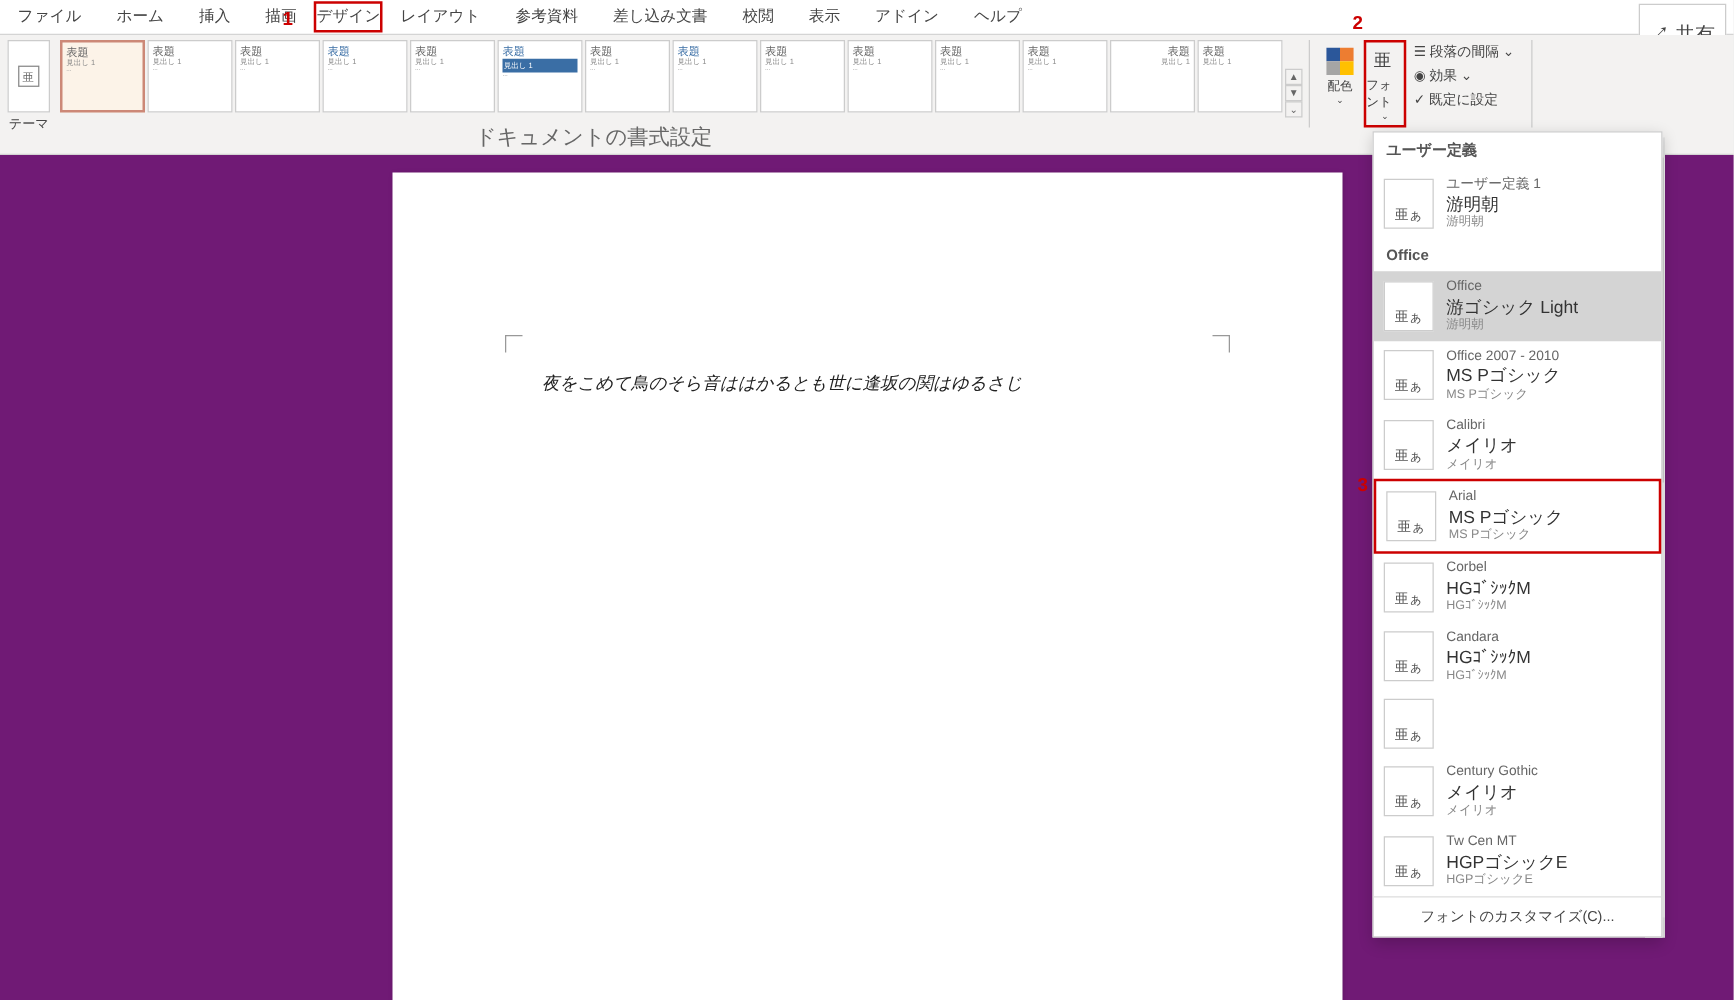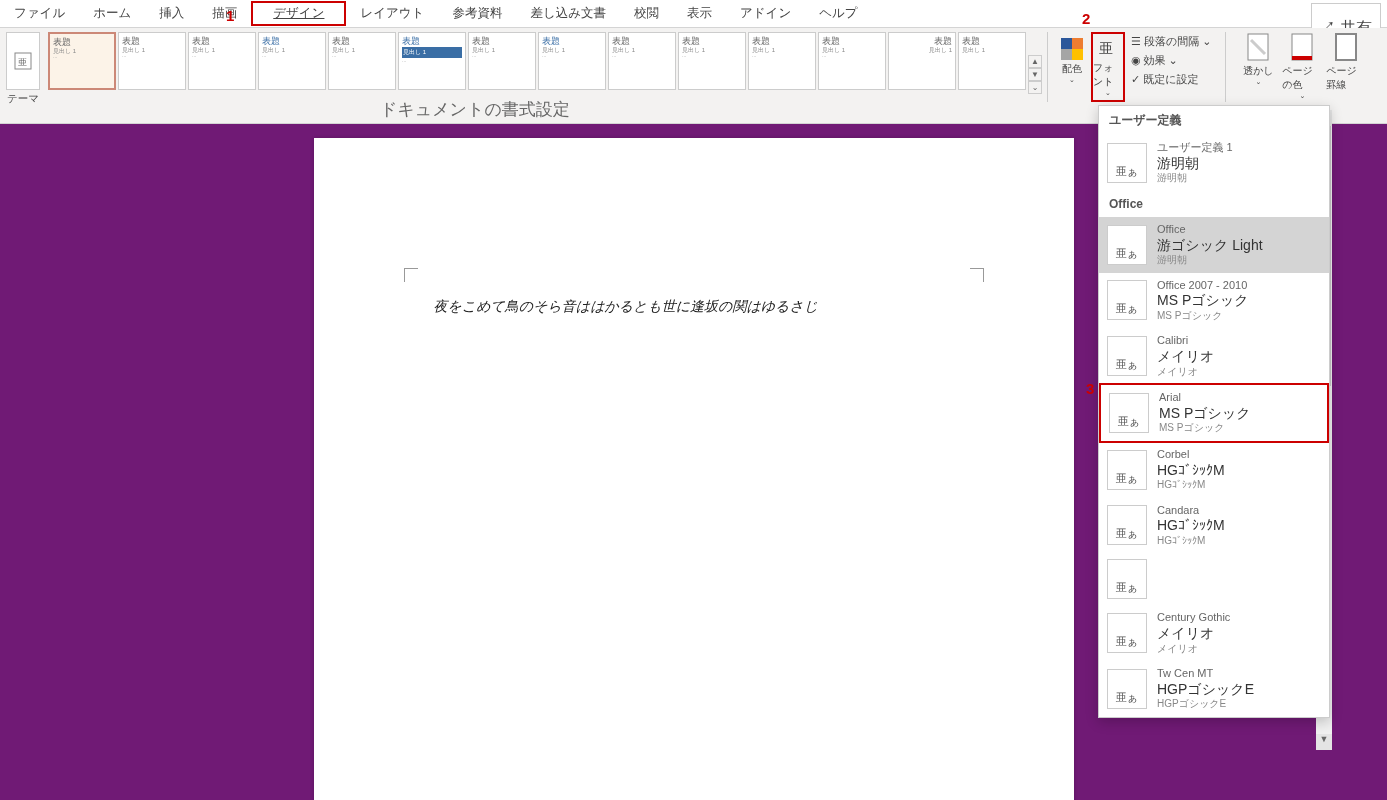--- a/index.html
+++ b/index.html
@@ -1,20 +1,20 @@
 <!DOCTYPE html>
 <html><head>
 <meta charset="utf-8">
 <style>
 * { margin: 0; padding: 0; box-sizing: border-box; font-family: 'Yu Gothic UI', 'Meiryo', sans-serif; }
 body { background: #e6e6e6; width: 1387px; height: 800px; overflow: hidden; position: relative; }
 
 .menubar { background: #fff; height: 28px; display: flex; align-items: center; border-bottom: 1px solid #d4d4d4; position: relative; }
 .menu-item { padding: 4px 14px; font-size: 12.5px; color: #444; cursor: pointer; }
-.menu-item.active { border: 2px solid #c00; padding: 2px 20px; text-decoration: underline; }
+.menu-item.active { border: 2px solid #c00; padding: 2px 0; }
 .share-btn { position: absolute; right: 6px; top: 3px; font-size: 16px; color: #444; border: 1px solid #ccc; padding: 14px 8px; background: #fff; }
 
 .ribbon { background: #f3f2f1; height: 96px; display: flex; align-items: flex-start; border-bottom: 1px solid #d4d4d4; position: relative; }
 .theme-group { display: flex; padding: 4px 6px; gap: 4px; }
 .theme-btn { width: 34px; height: 58px; background: #fff; border: 1px solid #ccc; display:flex; flex-direction:column; align-items:center; justify-content:center; font-size:10px; }
 .theme-label { font-size: 10.5px; color:#444; text-align:center; margin-top:2px; }
 
 .styleset-gallery { display: flex; gap: 2px; padding: 4px 2px; }
 .styleset-item { width: 68px; height: 58px; background: #fff; border: 1px solid #ccc; padding: 3px; overflow: hidden; cursor:pointer; }
 .styleset-item.sel { border: 2px solid #c87; background:#fcf3e8; }
@@ -199,44 +199,20 @@
       <div><span>◉</span><span>効果</span> ⌄</div>
       <div>
           <span>✓</span>
           <span>既定に設定</span>
         </div>
     </div>
   </div>
 
   <div style="border-left:1px solid #ccc;height:70px;margin:4px 6px;"></div>
 
-  <div class="big-btns">
-    <div class="big-btn">
-      <svg width="26" height="30">
-          <rect x="3" y="2" width="20" height="26" fill="#fff" stroke="#888"></rect>
-          <line x1="6" y1="8" x2="20" y2="22" stroke="#ccc" stroke-width="3"></line>
-        </svg>
-      <span>透かし</span>
-        <span style="font-size:7px">⌄</span>
-    </div>
-    <div class="big-btn">
-      <svg width="26" height="30">
-          <rect x="3" y="2" width="20" height="26" fill="#fff" stroke="#888"></rect>
-          <rect x="3" y="24" width="20" height="4" fill="#c00"></rect>
-        </svg>
-      <span>ページの色</span>
-        <span style="font-size:7px">⌄</span>
-    </div>
-    <div class="big-btn">
-      <svg width="26" height="30">
-          <rect x="3" y="2" width="20" height="26" fill="#fff" stroke="#888" stroke-width="2"></rect>
-        </svg>
-      <span>ページ罫線</span>
-    </div>
-  </div>
 
   <div class="section-label">ドキュメントの書式設定</div>
 </div>
 
 <div class="canvas-area">
   <div class="page">
     <div class="crop tl"></div>
     <div class="crop tr"></div>
     <div class="doc-text">夜をこめて鳥のそら音ははかるとも世に逢坂の関はゆるさじ</div>
   </div>
@@ -313,19 +289,20 @@
       </div>
   </div>
   <div class="fd-item">
     <div class="fd-thumb">亜ぁ</div>
     <div class="fd-text">
         <span class="t1">Tw Cen MT</span>
         <span class="t2">HGPゴシックE</span>
         <span class="t3">HGPゴシックE</span>
       </div>
   </div>
+  <div class="fd-footer">フォントのカスタマイズ(C)...</div>
 </div>
 
 <div class="scroll-track" style="left:1316px; right:auto; top:110px; bottom:auto; height:640px;">
   <div class="scroll-arrow">▲</div>
   <div class="scroll-thumb"></div>
   <div class="scroll-arrow" style="position:absolute;bottom:0;">▼</div>
 </div>
 
 </body></html>

